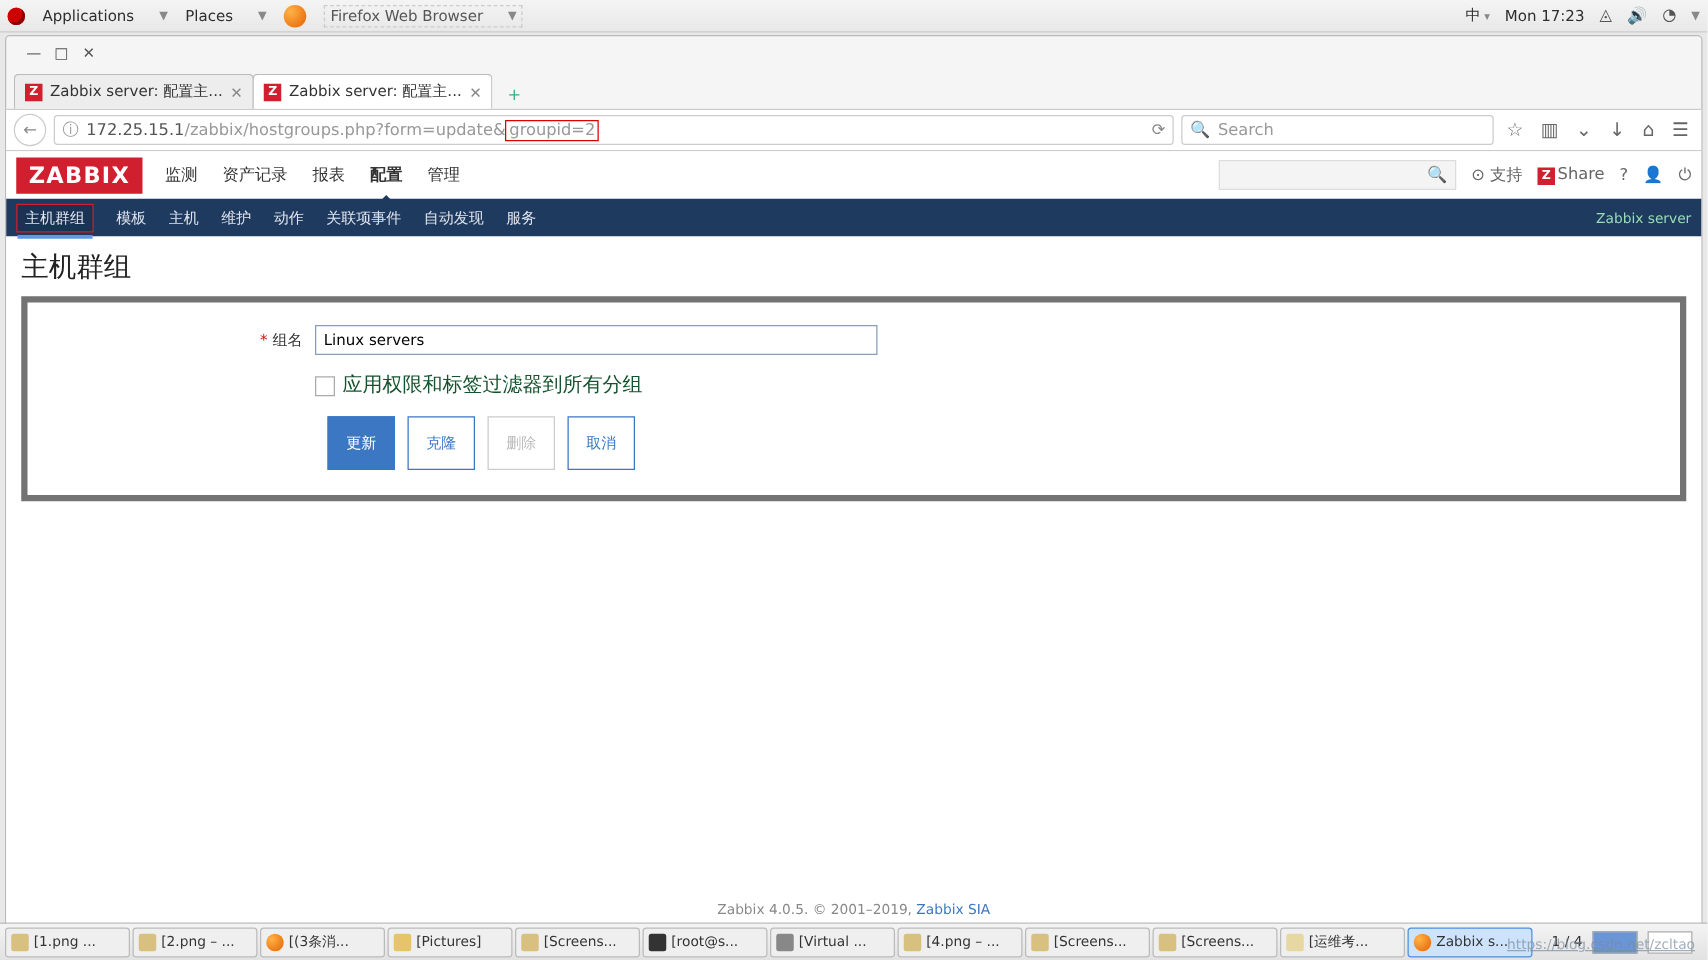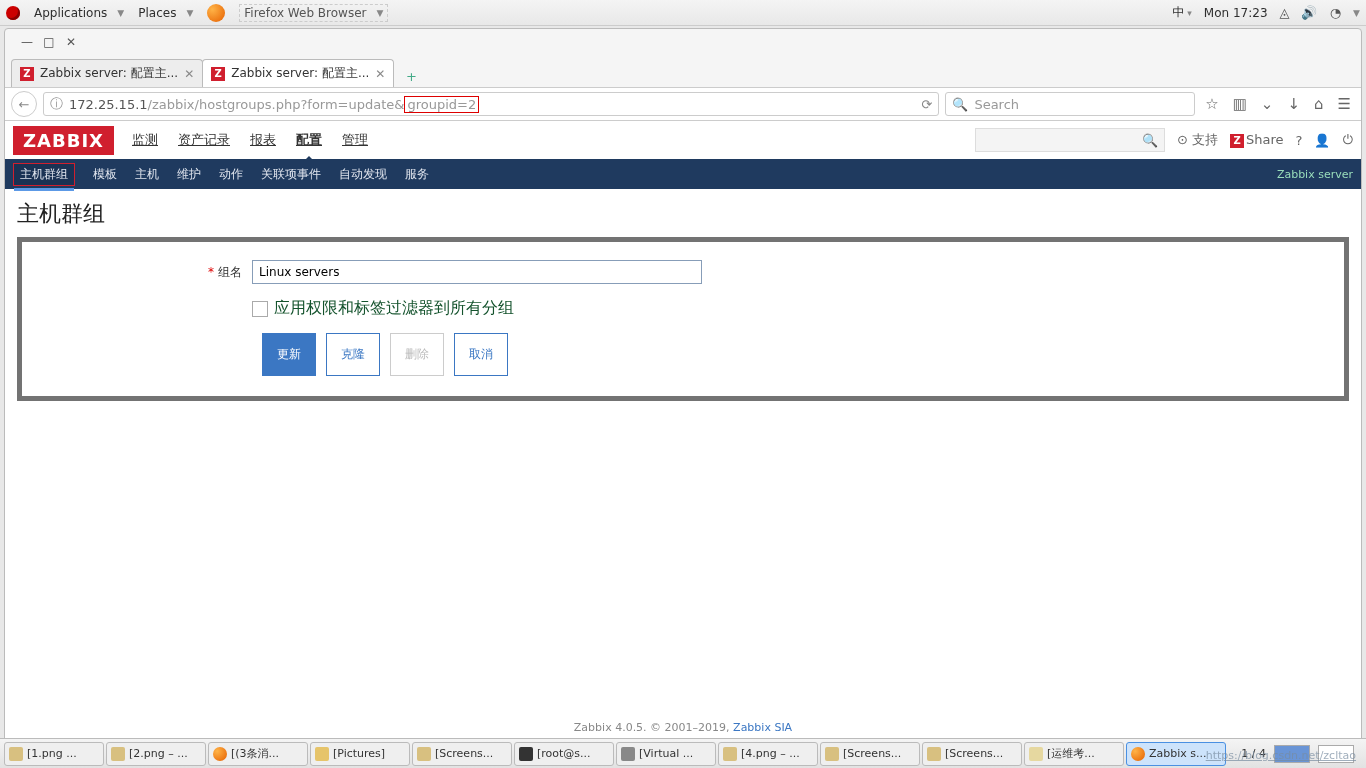--- a/index.html
+++ b/index.html
@@ -2,21 +2,21 @@
 <html><head>
 <meta charset="utf-8">
 <style>
 * { margin: 0; padding: 0; box-sizing: border-box; font-family: "DejaVu Sans", Arial, sans-serif; }
 body { width: 1366px; height: 768px; background: #e8e8e8; overflow: hidden; font-size: 13px; position: relative; }
 
 
 .gnome-bar { height: 26px; background: linear-gradient(#f4f4f4,#e8e8e8); border-bottom: 1px solid #ccc; display: flex; align-items: center; padding: 0 6px; color: #2e2e2e; font-size: 12px; }
 .gnome-left { display: flex; align-items: center; gap: 14px; }
 .gnome-left .hat { width: 14px; height: 14px; background: #c00; border-radius: 50%; box-shadow: inset -2px -2px 0 #800; }
-.gnome-item { display: flex; align-items: center; gap: 10px; }
+.gnome-item { display: flex; align-items: center; gap: 20px; }
 .caret { font-size: 9px; color: #888; }
 .gnome-right { margin-left: auto; display: flex; align-items: center; gap: 12px; }
 .gnome-right .icon { color: #555; font-size: 13px; }
 .ff-icon { width: 18px; height: 18px; background: radial-gradient(circle at 30% 30%, #ffb347, #e66000); border-radius: 50%; display: inline-block; }
 .ff-highlight { color: #555; padding: 1px 4px; border: 1px dashed #ccc; }
 
 
 .fx-window { margin: 2px 4px 0 4px; background: #f5f5f5; border: 1px solid #bbb; border-radius: 4px 4px 0 0; }
 .fx-titlebar { height: 26px; display: flex; align-items: center; padding: 0 8px; font-size: 12px; color: #333; }
 .fx-titlebar .title { margin: 0 auto; font-weight: bold; }
@@ -38,21 +38,21 @@
 .fx-url .qhl { border: 1px solid #d00; padding: 0 2px; color: #999; }
 .fx-url .reload { margin-left: auto; color: #888; }
 .fx-search { width: 250px; height: 24px; border: 1px solid #ccc; border-radius: 3px; display: flex; align-items: center; padding: 0 6px; color: #999; font-size: 13px; gap: 6px; }
 .fx-icons { display: flex; align-items: center; gap: 14px; color: #666; font-size: 15px; padding: 0 4px; }
 
 
 .zbx { background: #fff; }
 .zbx-top { height: 38px; display: flex; align-items: center; padding: 0 8px; }
 .zbx-logo { background: #d01f2e; color: #fff; font-weight: bold; font-size: 18px; padding: 4px 10px; letter-spacing: 1px; }
 .zbx-menu { display: flex; gap: 20px; margin-left: 18px; font-size: 13px; color: #333; }
-.zbx-menu .item { position: relative; padding: 6px 0; text-decoration: underline; }
+.zbx-menu .item { position: relative; padding: 6px 0; }
 .zbx-menu .item.active { font-weight: bold; }
 .zbx-menu .item.active::after { content: ""; position: absolute; left: 50%; bottom: -7px; transform: translateX(-50%); border: 6px solid transparent; border-bottom-color: #1f3a5f; }
 .zbx-tools { margin-left: auto; display: flex; align-items: center; gap: 12px; color: #666; font-size: 13px; }
 .zbx-searchbox { width: 190px; height: 24px; background: #f4f4f4; border: 1px solid #ddd; display: flex; align-items: center; justify-content: flex-end; padding: 0 6px; color: #999; }
 .zbx-tools .share-z { width: 14px; height: 14px; background: #d01f2e; color: #fff; font-size: 10px; display: inline-flex; align-items: center; justify-content: center; font-weight: bold; margin-right: 2px; }
 
 .zbx-sub { height: 30px; background: #1f3a5f; display: flex; align-items: center; padding: 0 8px; font-size: 12px; color: #e0e5ee; gap: 18px; }
 .zbx-sub .item.active { border: 1px solid #d01f2e; padding: 2px 6px; background: #1a3254; position: relative; }
 .zbx-sub .item.active::after { content:""; position:absolute; left:0; right:0; bottom:-6px; height:3px; background:#5c99e6; }
 .zbx-sub .server { margin-left: auto; color: #9db; font-size: 11px; }

